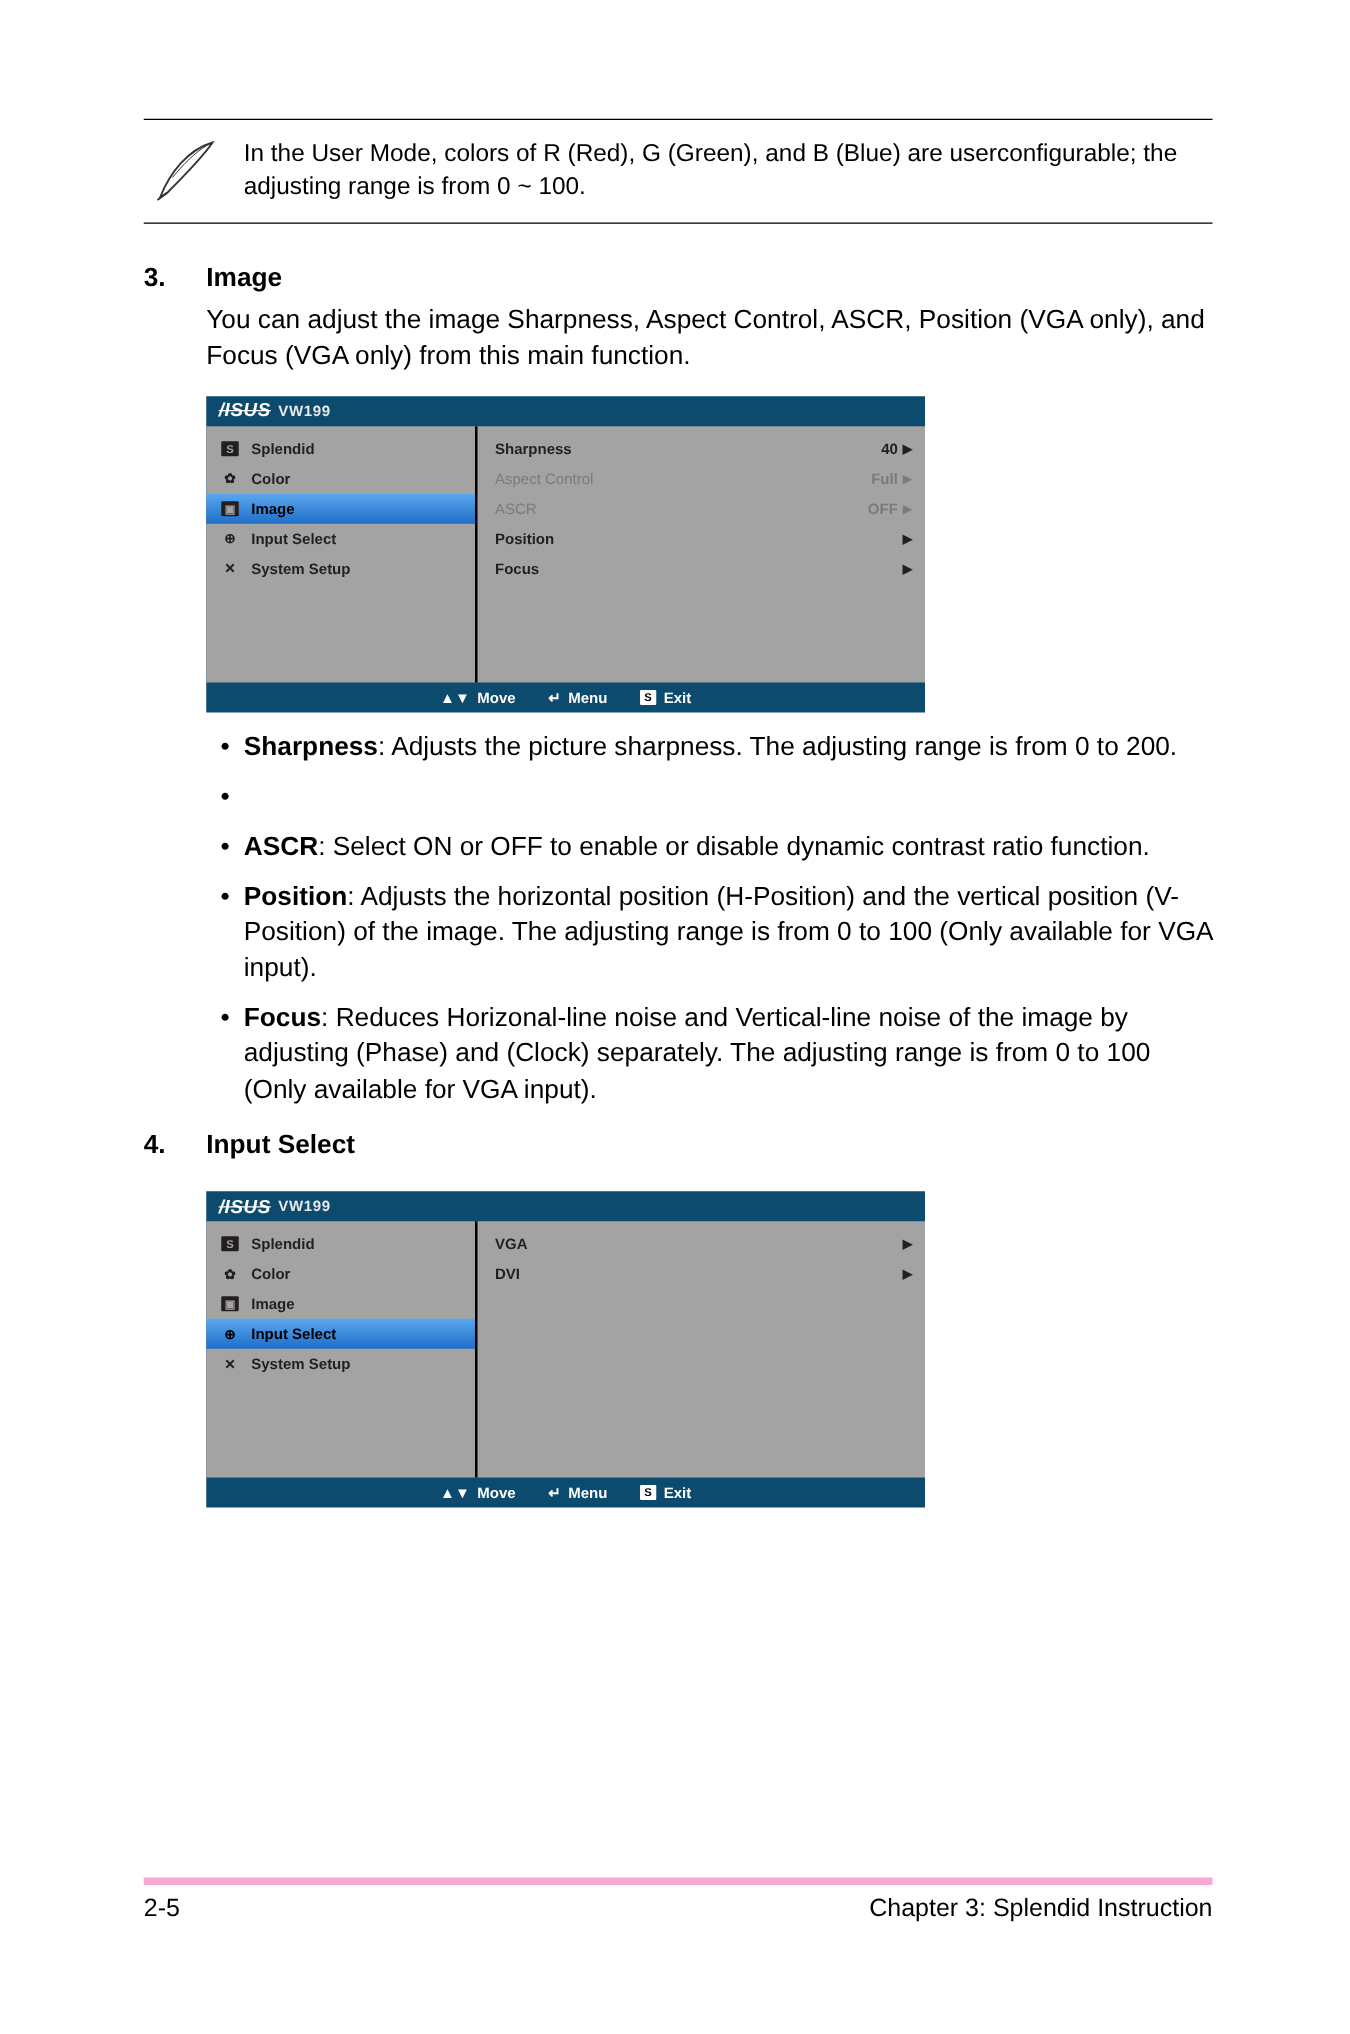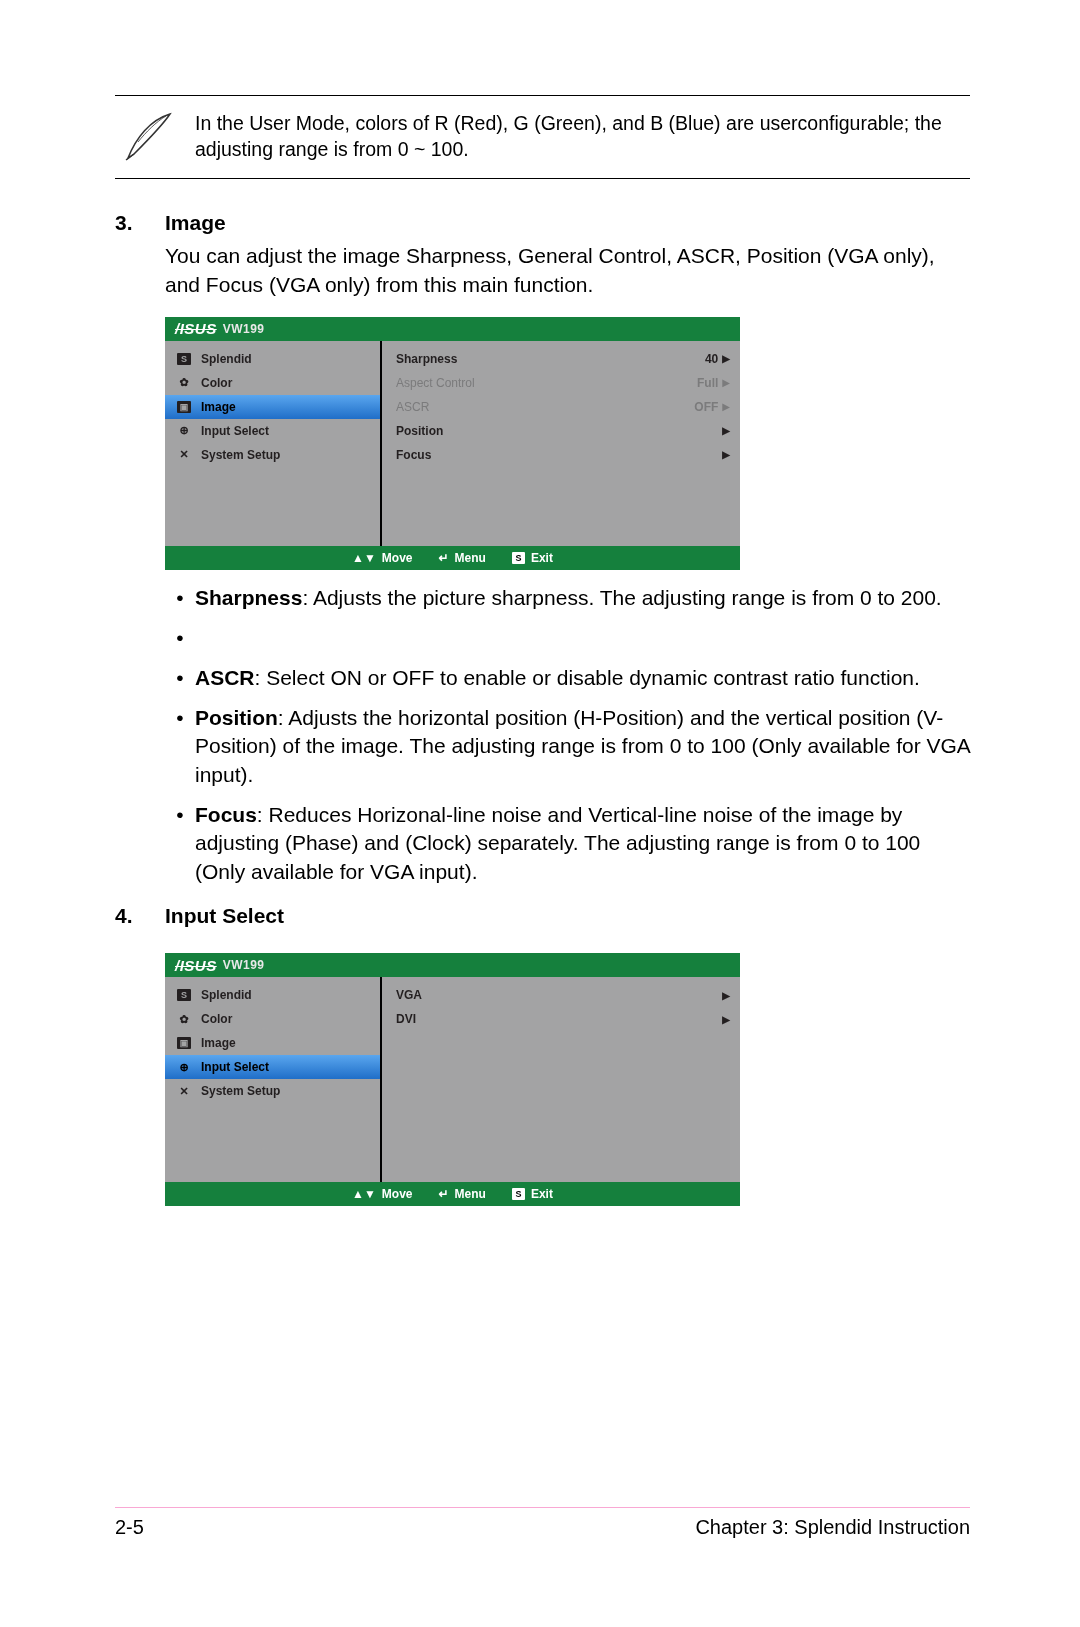--- a/index.html
+++ b/index.html
@@ -62,21 +62,21 @@
   .bul-dot {
     width: 30px; flex: 0 0 30px;
     font-size: 21px;
     line-height: 1.3;
     text-align: center;
   }
   .bul-label { font-weight: bold; }
   .osd-wrap { margin: 18px 0 14px 50px; }
   .osd {
     width: 575px;
-    background: #15803d;
+    background: #0c4a6e;
     font-family: Arial, sans-serif;
   }
   .osd-header {
     height: 24px;
     display: flex;
     align-items: center;
     color: #e8e8e8;
     font-weight: bold;
     font-size: 12px;
     padding-left: 10px;
@@ -150,21 +150,21 @@
     font-size: 12px;
   }
   .ft { display:flex; align-items:center; gap:6px; }
   .ft .fic { font-size:12px; }
   .ft .fic-box {
     background:#fff; color:#000; width:13px; height:12px; display:inline-flex;align-items:center;justify-content:center; font-size:9px; border-radius:1px; font-weight:bold;
   }
   .page-footer {
     position:absolute;
     left:115px; right:110px; bottom: 88px;
-    border-top:1px solid #f9a8d4;
+    border-top:6px solid #f9a8d4;
     display:flex; justify-content:space-between;
     padding-top:8px;
     font-size: 20px;
   }
 </style>
 </head>
 <body>
 
 <div class="note-block">
   <div class="quill">
@@ -174,21 +174,21 @@
       <path d="M16 34 C 24 24, 34 14, 44 8" stroke="#333" stroke-width="0.8" fill="none"></path>
     </svg>
   </div>
   <div class="note-text">In the User Mode, colors of R (Red), G (Green), and B (Blue) are userconfigurable; the adjusting range is from 0 ~ 100.</div>
 </div>
 
 <div class="sec">
   <div class="sec-num">3.</div>
   <div class="sec-body">
     <div class="sec-title">Image</div>
-    <div class="sec-desc">You can adjust the image Sharpness, General Control, ASCR, Position (VGA only), and Focus (VGA only) from this main function.</div>
+    <div class="sec-desc">You can adjust the image Sharpness, Aspect Control, ASCR, Position (VGA only), and Focus (VGA only) from this main function.</div>
   </div>
 </div>
 
 <div class="osd-wrap">
   <div class="osd">
     <div class="osd-header">
       <span class="osd-brand">/ISUS</span>
       <span>VW199</span>
     </div>
     <div class="osd-body">

